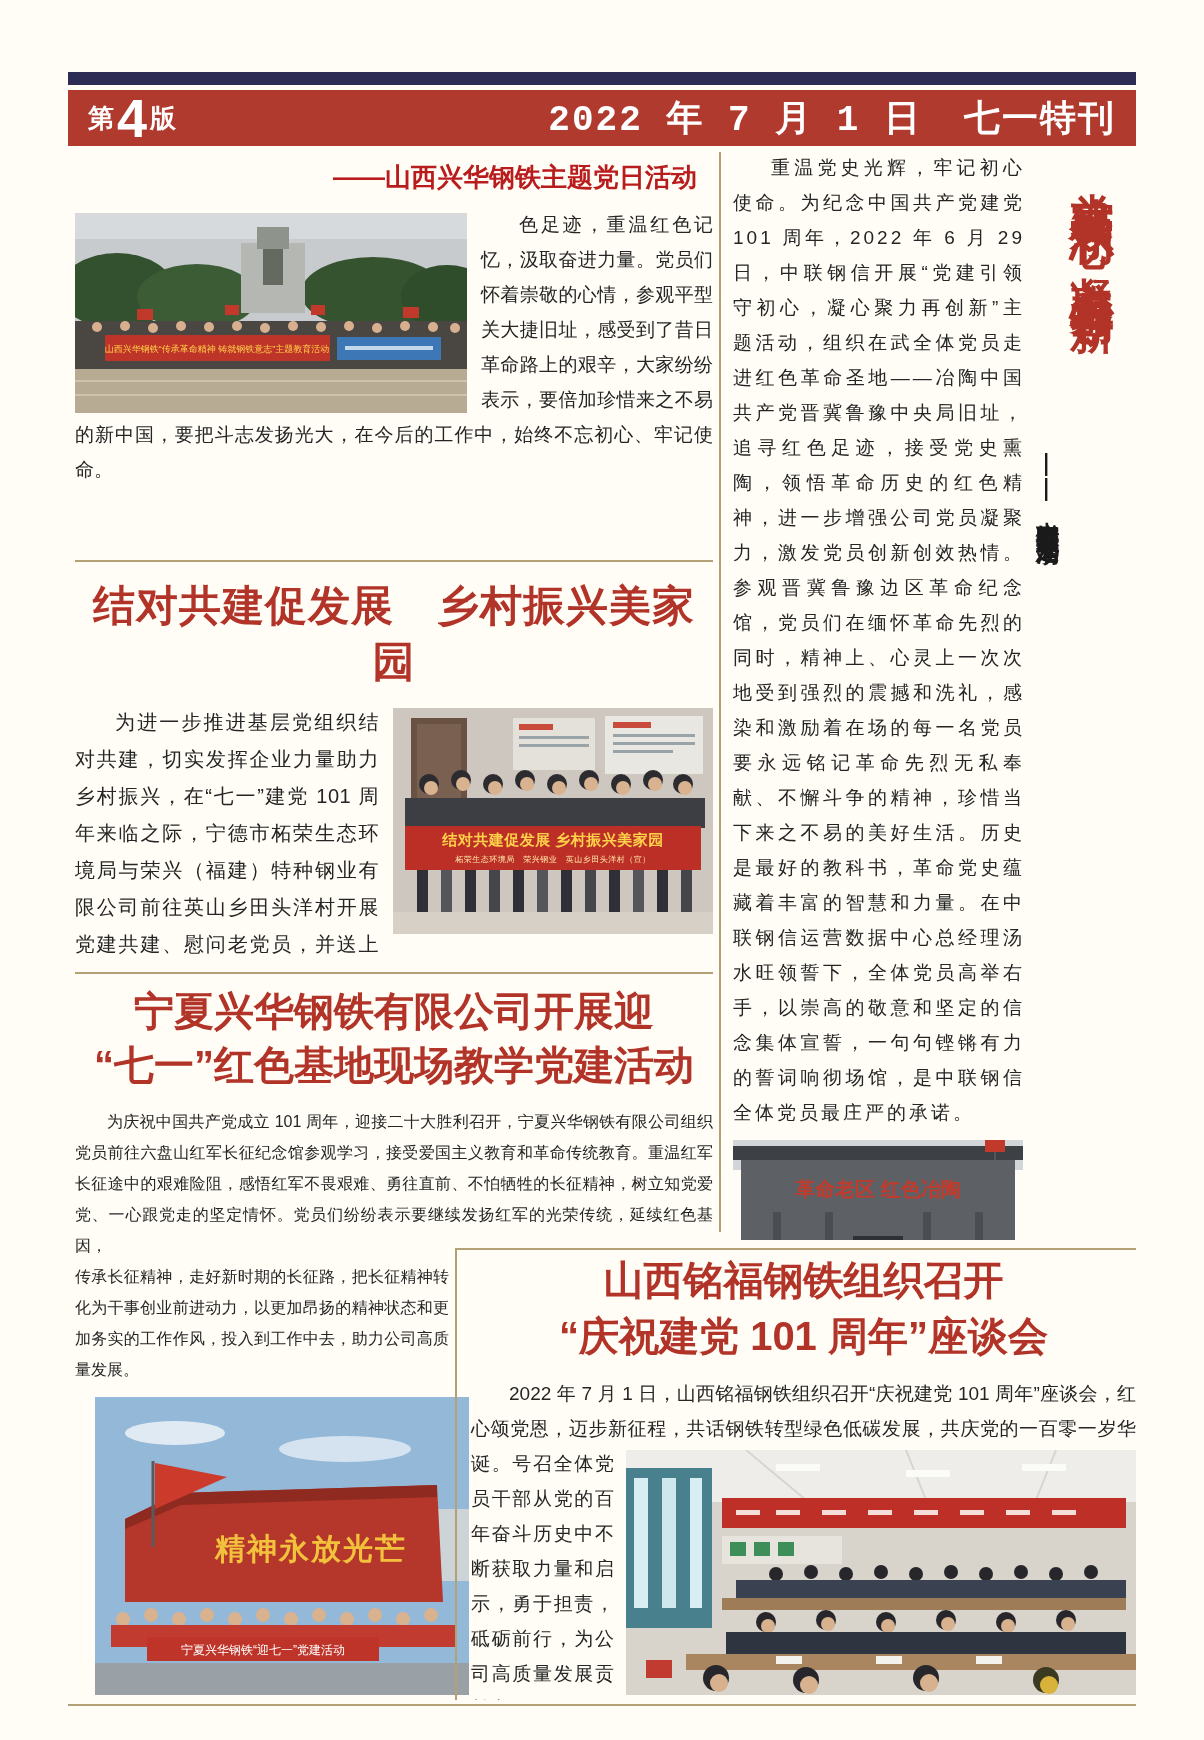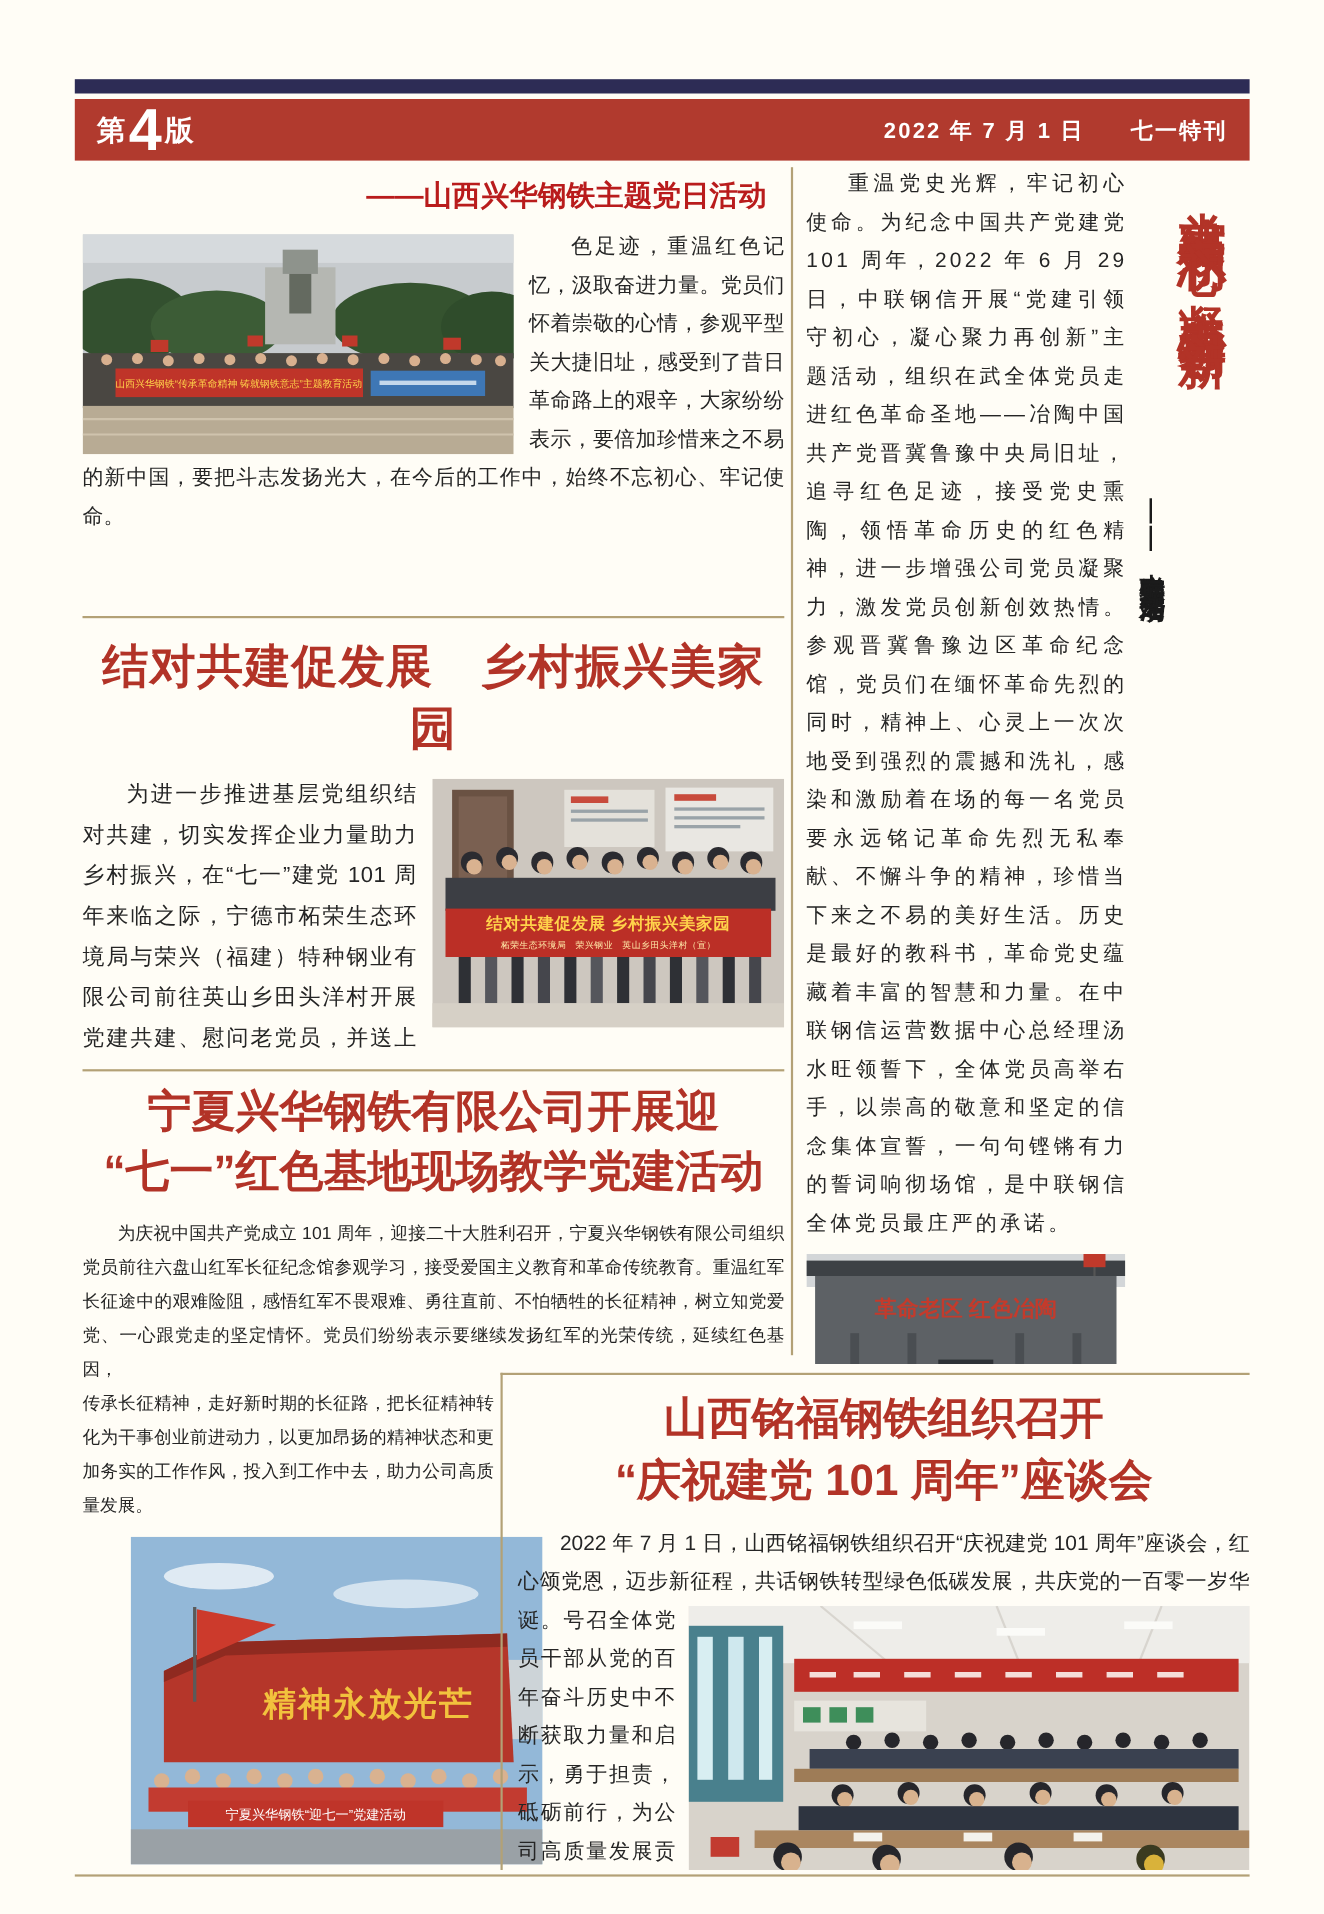--- a/index.html
+++ b/index.html
@@ -5,21 +5,21 @@
   html,body{margin:0;padding:0;background:#ffffff;}
   .page{position:relative;width:1204px;height:1740px;background:#fffdf6;overflow:hidden;
         font-family:"Liberation Sans", sans-serif;color:#252525;}
   
   .bar-navy{position:absolute;left:68px;top:72px;width:1068px;height:13px;background:#2d2c55;}
   .bar-red{position:absolute;left:68px;top:90px;width:1068px;height:56px;background:#b13a2e;color:#fff;
            display:flex;align-items:center;justify-content:space-between;padding:0 20px;box-sizing:border-box;}
   .edition{display:flex;align-items:center;font-weight:bold;}
   .edition .pre,.edition .suf{font-size:26px;}
   .edition .num{font-size:54px;line-height:0.9;margin:0 3px;}
-  .dateline{font-size:20px;font-weight:bold;letter-spacing:2px;display:flex;align-items:flex-end;}
+  .dateline{font-size:36px;font-weight:bold;letter-spacing:2px;display:flex;align-items:flex-end;font-family:Liberation Mono, monospace;}
   .dateline .issue{margin-left:42px;}
   
   .red-title{font-weight:bold;color:#b23327;text-align:center;}
   .body-text{text-align:justify;color:#252525;}
   .tan{background:#b3a176;}
   .photo svg{display:block;width:100%;height:100%;}
   p{margin:0;}
   
   .a1{position:absolute;left:75px;top:152px;width:638px;height:406px;overflow:hidden;}
   .a1 .title{font-size:42px;letter-spacing:1px;}
@@ -31,33 +31,33 @@
   .a2{position:absolute;left:75px;top:574px;width:638px;height:396px;overflow:hidden;}
   .a2 .title{font-size:42px;letter-spacing:1px;margin-top:4px;}
   .a2 .bodyp{margin-top:14px;font-size:20px;line-height:37px;text-indent:2em;letter-spacing:0.5px;}
   .a2 .photo{float:right;width:320px;height:226px;margin:4px 0 8px 14px;}
   .divider2{position:absolute;left:75px;top:972px;width:638px;height:2px;}
   
   .a3{position:absolute;left:75px;top:984px;width:638px;height:716px;overflow:hidden;}
   .a3 .title{font-size:40px;line-height:54px;}
   .a3 .bodyp{margin-top:14px;font-size:16px;line-height:31px;text-indent:2em;}
   .a3 .lower{width:374px;font-size:16px;line-height:31px;}
-  .a3 .photo{width:414px;height:298px;margin-top:12px;margin-left:24px;}
+  .a3 .photo{width:414px;height:298px;margin-top:12px;}
   
   .vline{position:absolute;left:719px;top:152px;width:2px;height:1080px;}
   .rcol{position:absolute;left:733px;top:150px;width:292px;height:1090px;overflow:hidden;}
   .rcol .bodyp{font-size:19px;line-height:35px;letter-spacing:3px;text-indent:2em;}
   .rcol .photo{width:290px;height:232px;margin-top:10px;}
   
   .vwrap{position:absolute;left:1032px;top:158px;height:700px;writing-mode:vertical-rl;}
   .vtitle{display:block;font-size:44px;line-height:1.3;font-weight:bold;color:#b23327;letter-spacing:5px;}
   .vsub{display:block;font-size:23px;line-height:1.4;color:#1b1b1b;letter-spacing:2px;margin-top:295px;font-weight:bold;}
   
   .a4{position:absolute;left:455px;top:1248px;width:681px;height:452px;overflow:hidden;box-sizing:border-box;
-      border-top:2px solid #b3a176;border-left:2px solid #b3a176;padding:12px 0 0 14px;}
+      border-top:2px solid #b3a176;border-left:2px solid #b3a176;padding:2px 0 0 14px;}
   .a4 .title{font-size:40px;line-height:56px;}
   .a4 .bodyp{margin-top:12px;font-size:19px;line-height:35px;text-indent:2em;}
   .a4 .photo{float:right;width:510px;height:245px;margin:4px 0 0 12px;}
   .bottomline{position:absolute;left:68px;top:1704px;width:1068px;height:2px;}
 </style>
 </head>
 <body>
 
 <div class="page">
 

